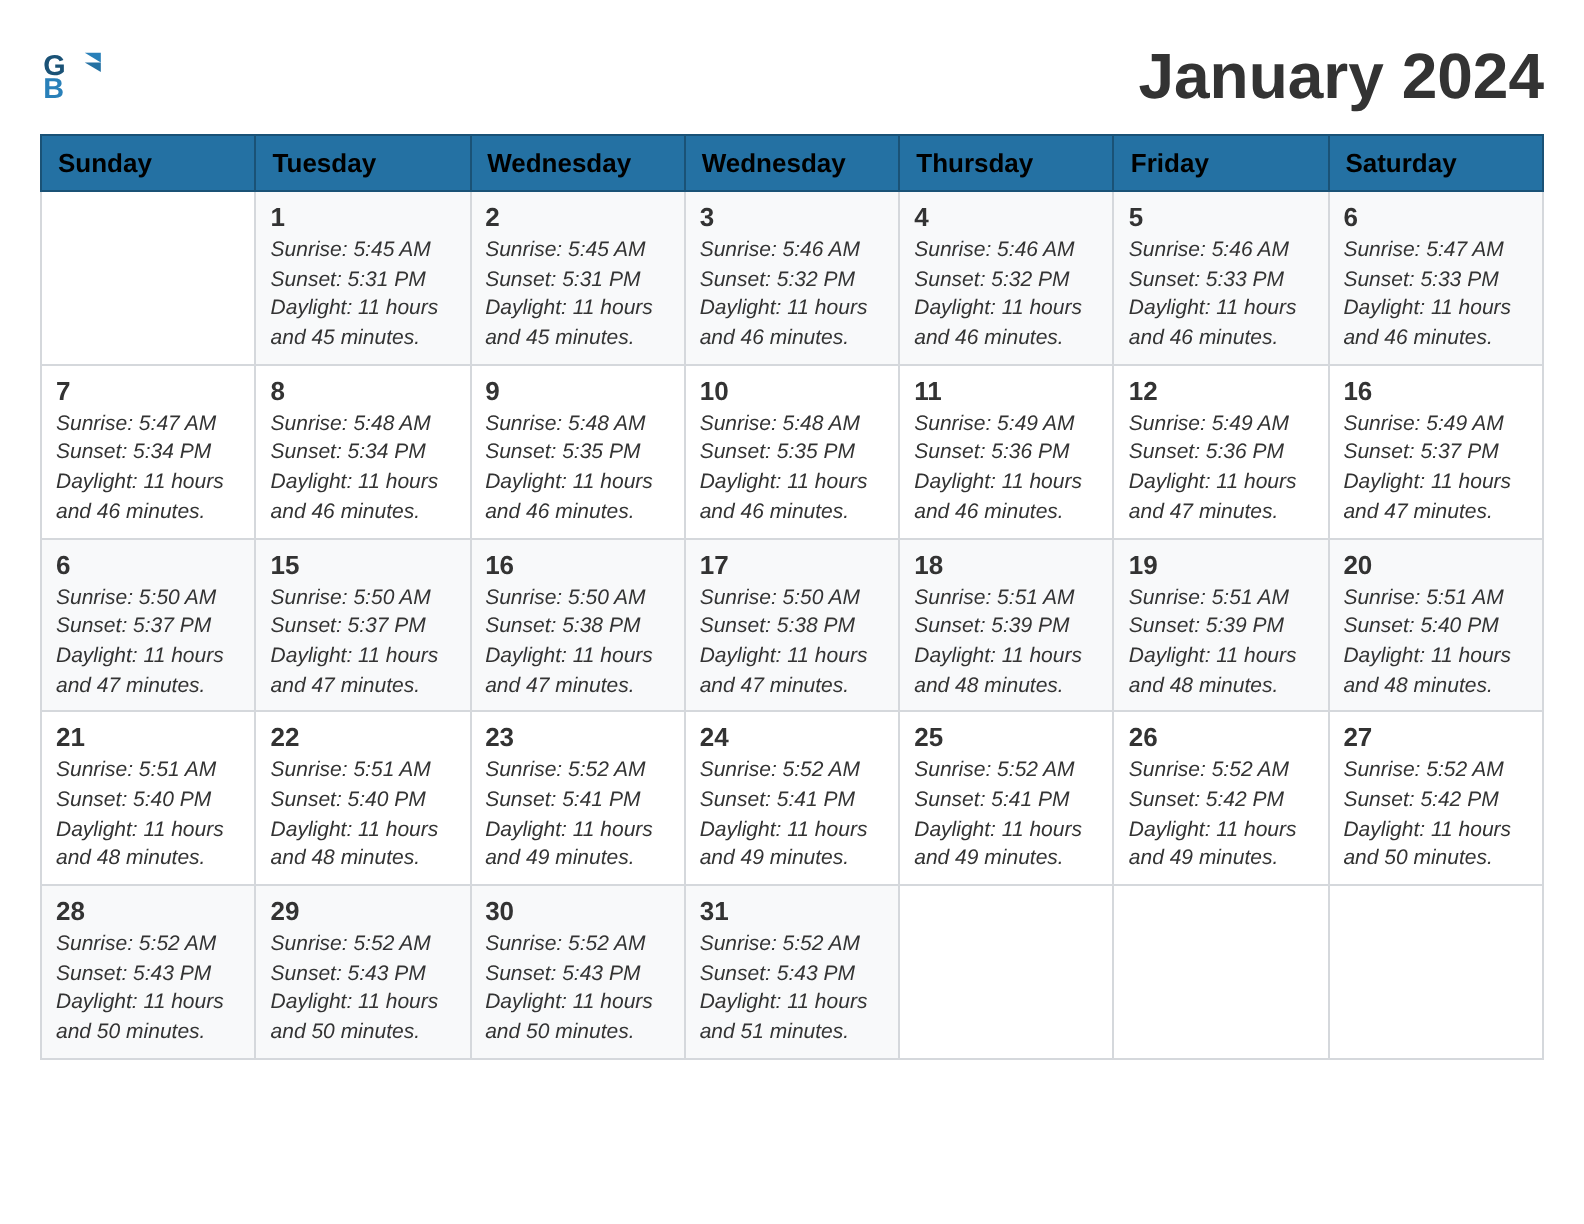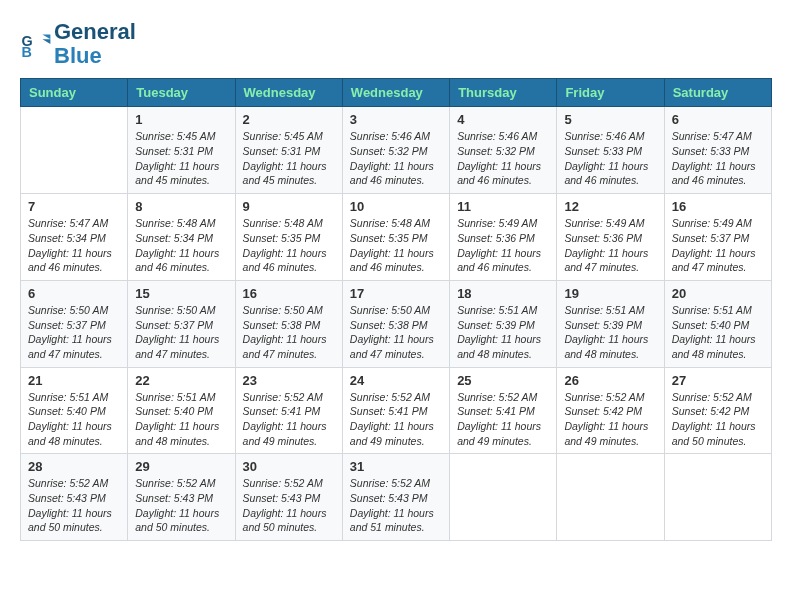--- a/index.html
+++ b/index.html
@@ -46,21 +46,21 @@
       font-size: 15px;
       color: #555;
     }
     table {
       width: 100%;
       border-collapse: collapse;
       font-size: 11px;
     }
     thead tr th {
       background-color: #2471a3;
-      color: #86efac;
+      color: #000000;
       text-align: left;
       padding: 6px 8px;
       font-size: 13px;
       font-weight: bold;
       border: 1px solid #1a5276;
     }
     tbody tr td {
       vertical-align: top;
       padding: 5px 7px;
       border: 1px solid #d5d8dc;
@@ -94,27 +94,23 @@
 <body>
 
 <div class="header">
   <div class="logo">
     <svg class="logo-icon" viewBox="0 0 40 40">
       <text x="2" y="22" font-size="18" font-weight="bold" fill="#1a5276">G</text>
       <polygon points="28,8 38,14 38,8" fill="#2980b9"></polygon>
       <polygon points="28,14 38,20 38,14" fill="#2471a3"></polygon>
       <text x="2" y="36" font-size="18" font-weight="bold" fill="#2980b9">B</text>
     </svg>
-    <div>
-      <div class="logo-text">
-        General<br><span>Blue</span>
-      </div>
-    </div>
   </div>
   <div class="title-block">
+    <div class="month-title">January 2024</div>
   </div>
 </div>
 
 <table>
   <thead>
     <tr>
     <th>Sunday</th>
         <th>Tuesday</th>
         <th>Wednesday</th>
         <th>Wednesday</th>

